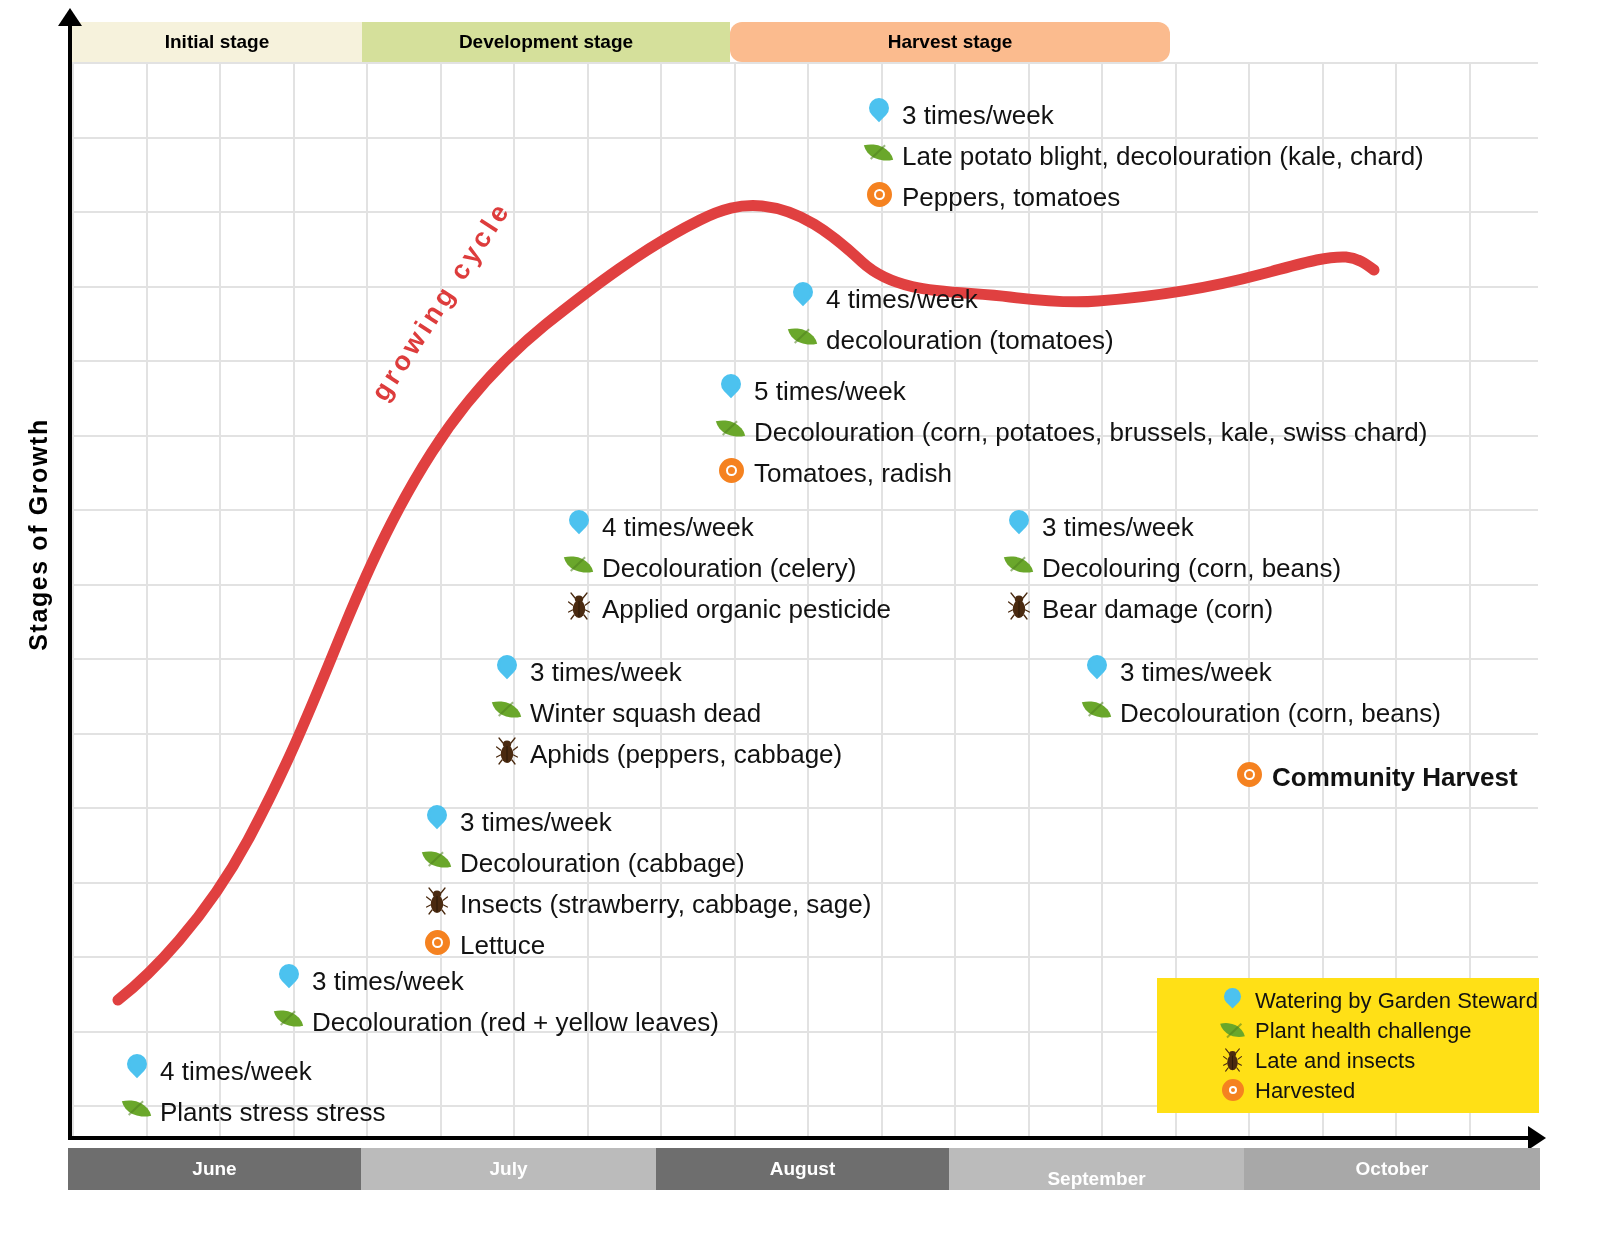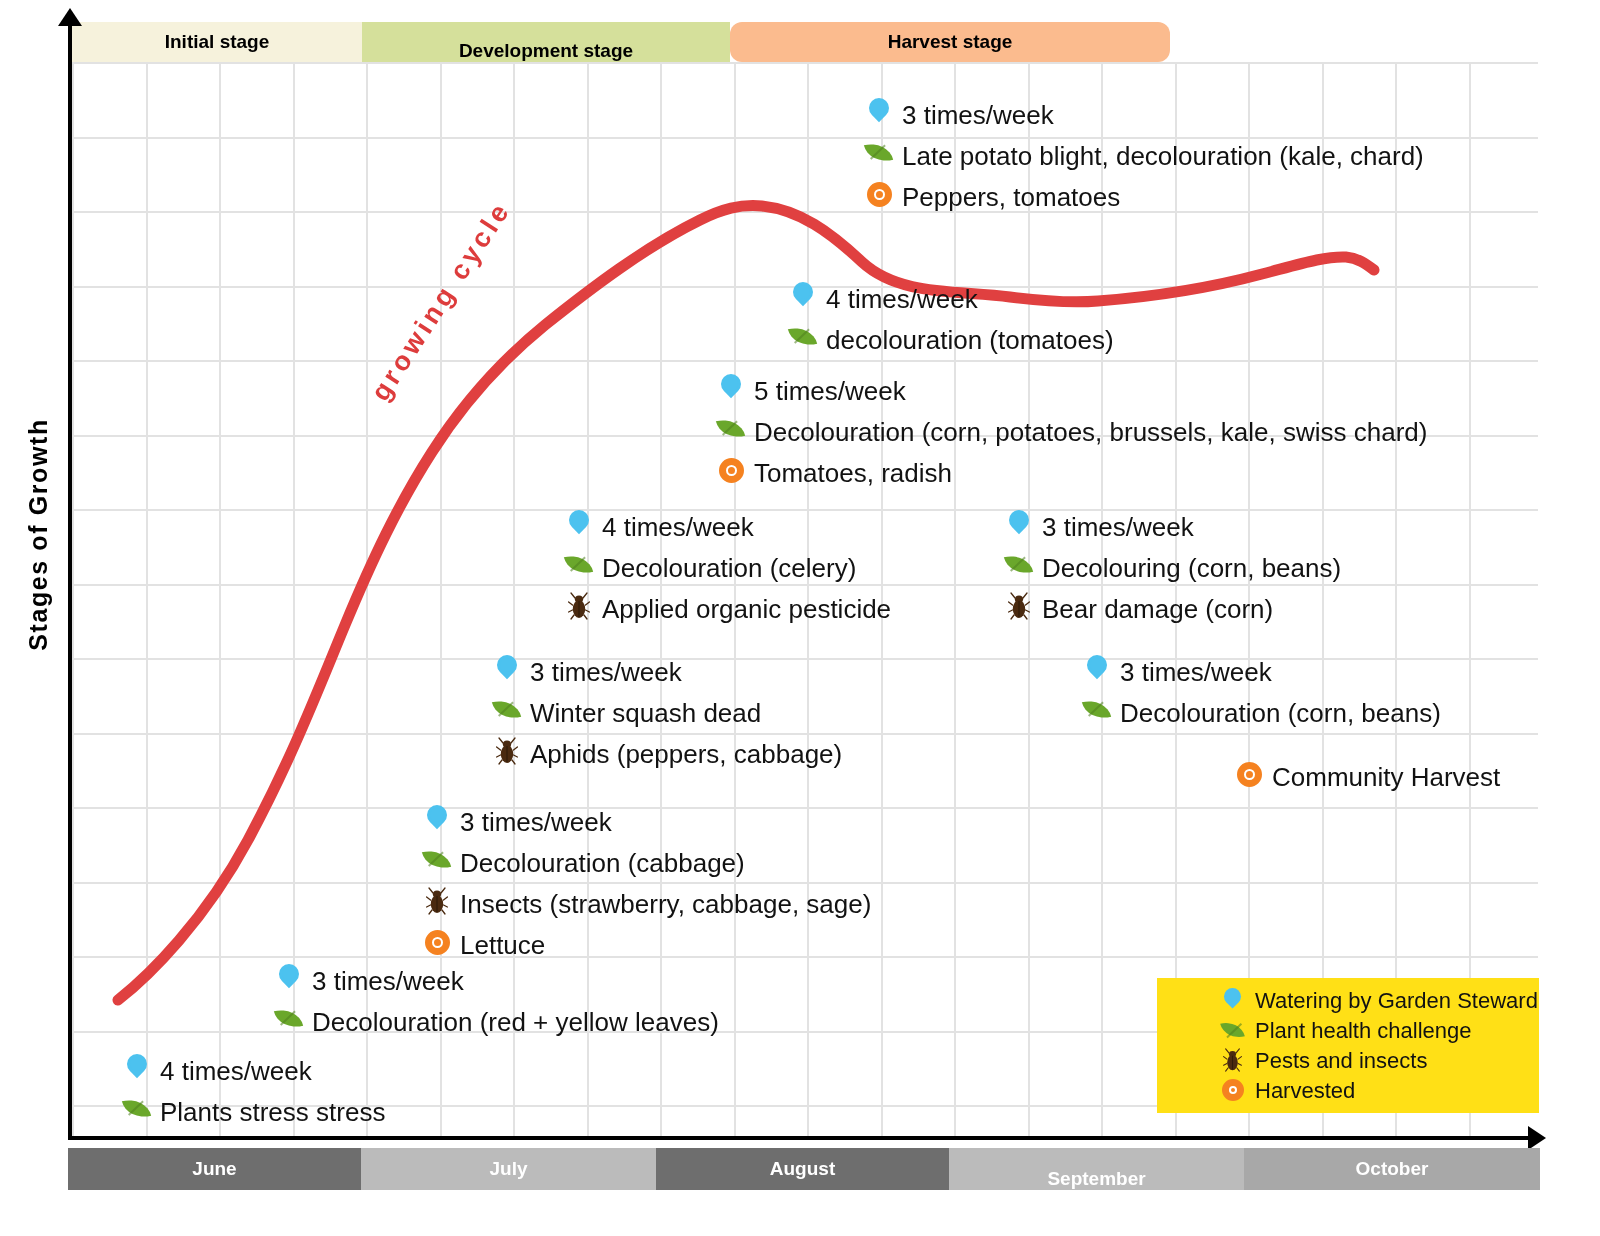--- a/index.html
+++ b/index.html
@@ -36,21 +36,21 @@
   .curve-svg{position:absolute;left:0;top:0;width:1600px;height:1236px;pointer-events:none;}
   .growing-label{position:absolute;left:365px;top:390px;font-size:27px;font-weight:bold;
                  color:#dd3c3c;letter-spacing:4px;transform:rotate(-57deg);transform-origin:left top;
                  white-space:nowrap;}
 
   
   .ann{position:absolute;white-space:nowrap;}
   .ann-row{display:flex;align-items:center;height:41px;}
   .ann-icon{width:34px;min-width:34px;height:41px;position:relative;margin-right:6px;}
   .ann-text{font-size:26px;color:#121212;line-height:1;}
-  .ann-text.bold{font-weight:normal;font-size:26px;}
+  .ann-text.bold{font-weight:bold;font-size:26px;}
 
   
   .ic-drop{position:absolute;left:7px;top:4px;width:20px;height:20px;background:#4cc2ef;
            border-radius:0 50% 50% 50%;transform:rotate(-135deg);
            box-shadow:0 0 0 0 rgba(0,0,0,0);}
   .ic-drop:after{content:"";position:absolute;left:3px;top:3px;width:14px;height:14px;
            background:#4cc2ef;border-radius:50%;}
   .ic-leaf{position:absolute;left:4px;top:7px;width:25px;height:21px;background:#6aa72b;
            border-radius:0 100% 0 100%;transform:rotate(-14deg);}
   .ic-leaf:after{content:"";position:absolute;left:2px;top:9px;width:20px;height:2px;
@@ -113,21 +113,21 @@
       <div class="grid-h" style="top: 819.5px;"></div>
       <div class="grid-h" style="top: 894px;"></div>
       <div class="grid-h" style="top: 968.5px;"></div>
       <div class="grid-h" style="top: 1043px;"></div>
     </div>
 
   <div class="stage-bar" id="stage-bar">
       <div class="stage-cell" style="width: 290px; background: rgb(246, 242, 220);">
         <span>Initial stage</span>
       </div>
-      <div class="stage-cell" style="width: 368px; background: rgb(213, 224, 155); align-items: flex-end;">
+      <div class="stage-cell" style="width: 368px; background: rgb(213, 224, 155);">
         <span>Development stage</span>
       </div>
       <div class="stage-cell" style="width: 440px; background: rgb(251, 187, 142); border-radius: 12px;">
         <span>Harvest stage</span>
       </div>
     </div>
 
   <div class="y-axis-line"></div>
   <div class="y-arrow"></div>
   <div class="x-axis-line"></div>
@@ -424,21 +424,21 @@
                 <path d="M4.5 18 L0.6 20"></path>
                 <path d="M17.5 18 L21.4 20"></path>
                 <path d="M6 23 L3 27"></path>
                 <path d="M16 23 L19 27"></path>
               </g>
               <ellipse cx="11" cy="7.2" rx="4.1" ry="3.6" fill="#4a2a10"></ellipse>
               <ellipse cx="11" cy="17" rx="6.2" ry="9" fill="#4a2a10"></ellipse>
               <path d="M11 9 L11 25" stroke="#2e1a09" stroke-width="1.1"></path>
             </svg></span>
         </span>
-        <span class="ann-text">Pests and insects</span>
+        <span class="ann-text">Late and insects</span>
       </div>
       <div class="ann-row">
         <span class="ann-icon">
           <span class="ic-harvest"></span>
         </span>
         <span class="ann-text">Harvested</span>
       </div>
     </div>
 
   <div class="month-bar" id="month-bar">

